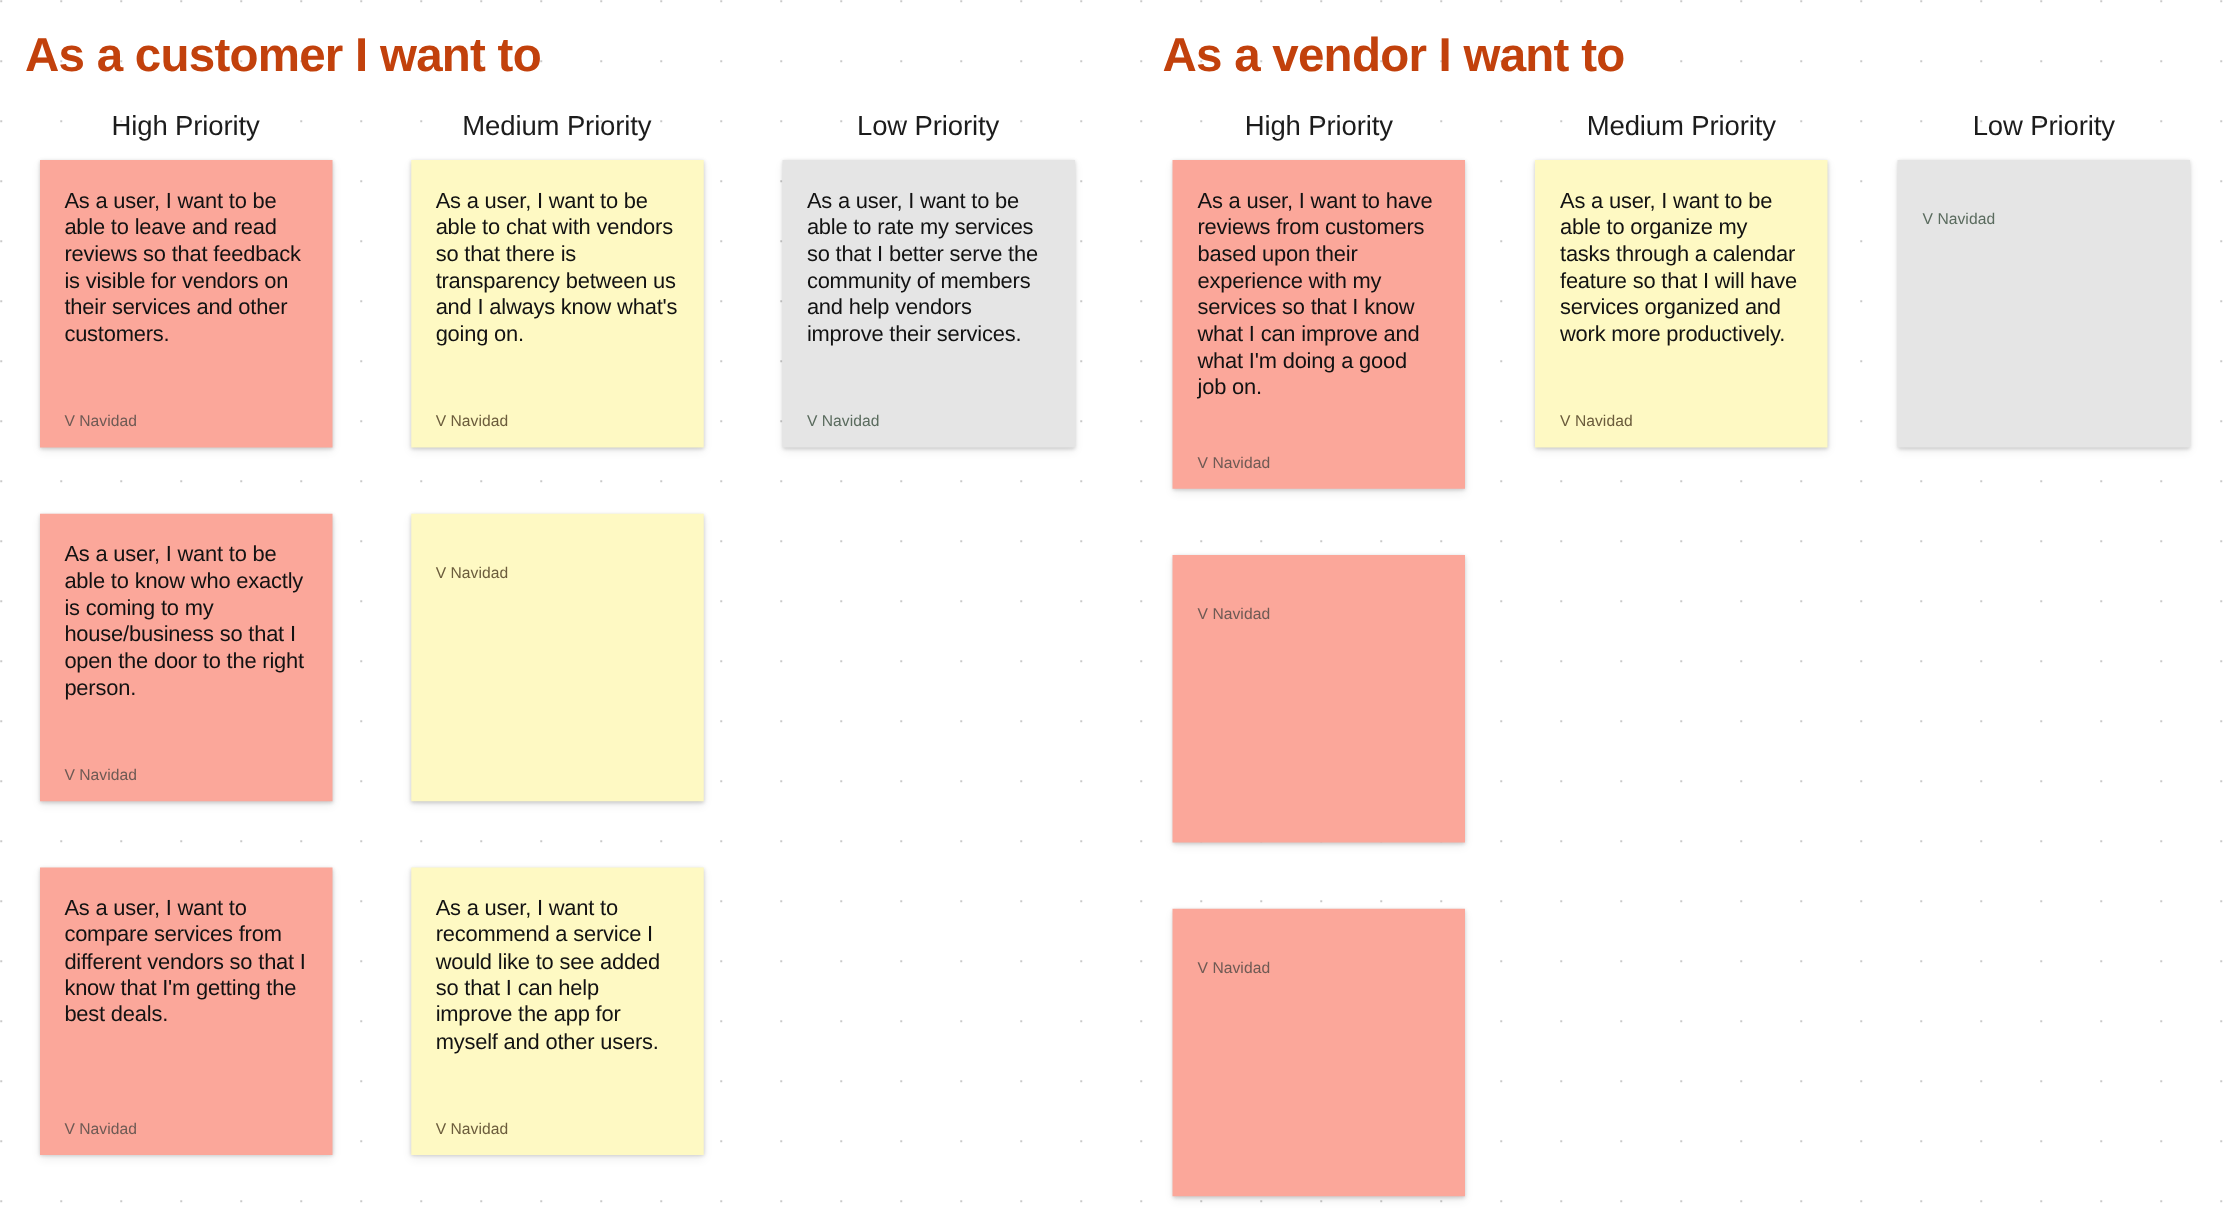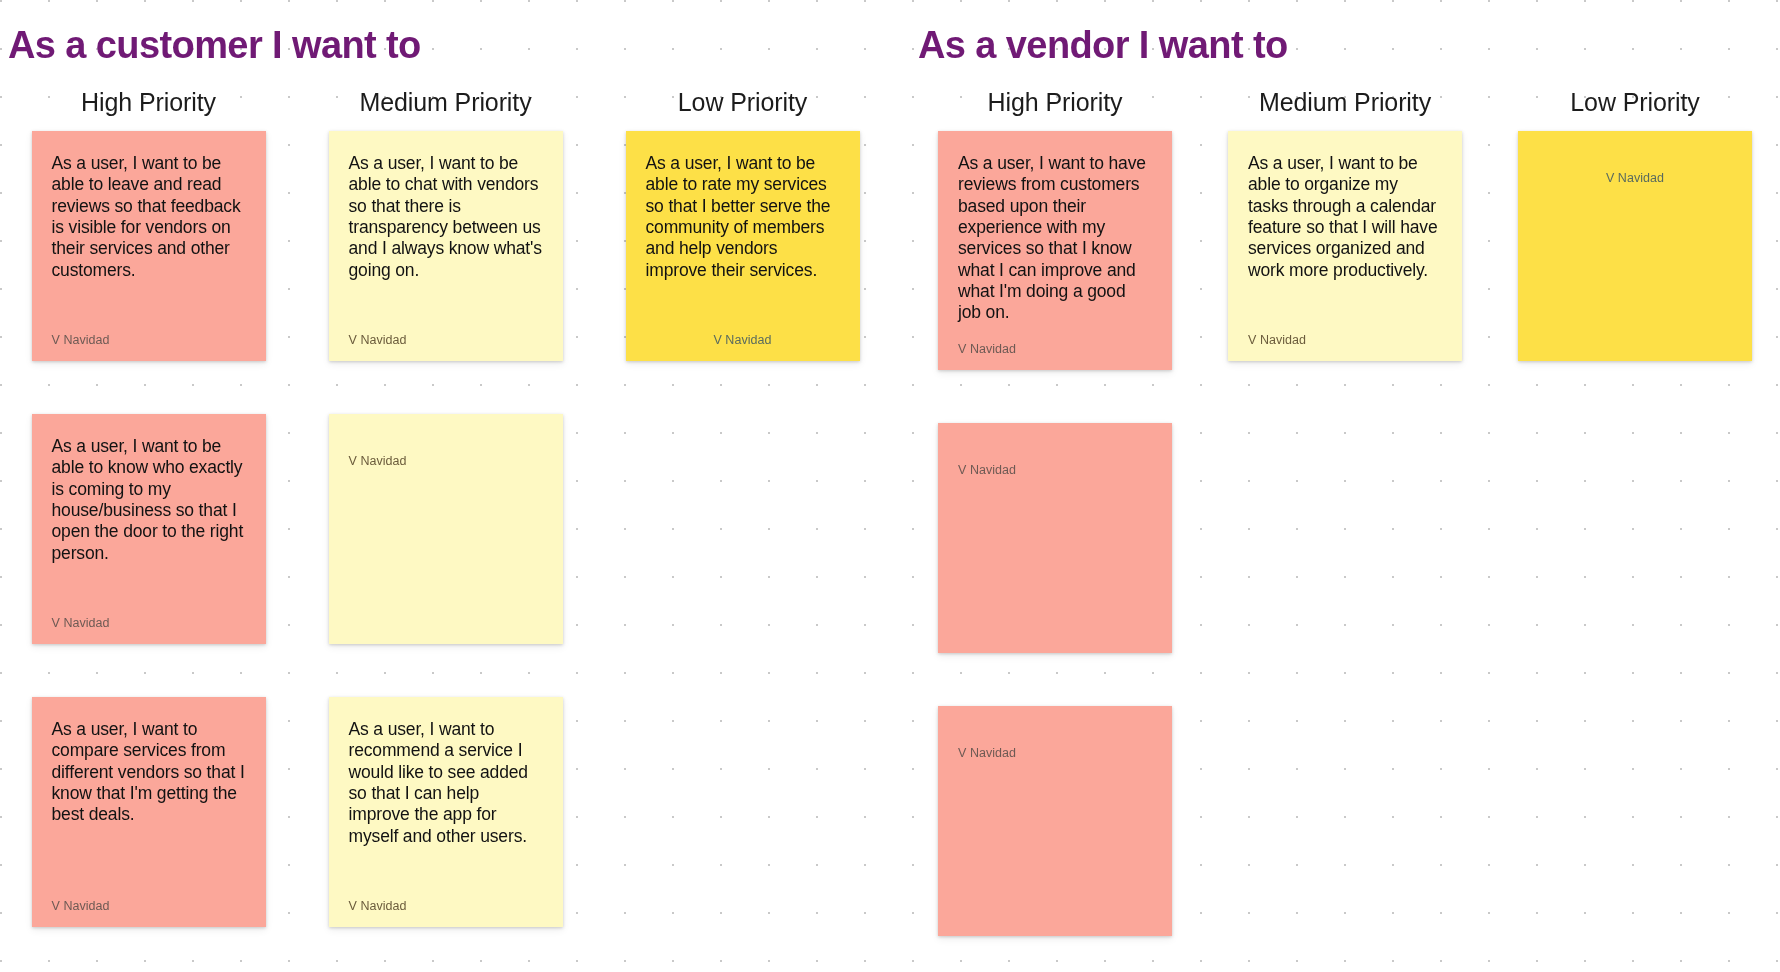--- a/index.html
+++ b/index.html
@@ -30,24 +30,24 @@
   .section {
     position: absolute;
     top: 0;
   }
   .section-customer { left: 0px;  width: 890px; }
   .section-vendor   { left: 910px; width: 870px; }
 
   .section-title {
     position: absolute;
     top: 24px;
-    left: 8px;
+    left: 20px;
     font-size: 38px;
     font-weight: bold;
-    color: #701a75;
+    color: #c2410c;
     letter-spacing: -0.6px;
     white-space: nowrap;
   }
 
   
   .columns {
     position: absolute;
     top: 88px;
     left: 0;
     right: 0;
@@ -60,21 +60,21 @@
     display: flex;
     flex-direction: column;
     align-items: center;
   }
   .section-vendor .column {
     width: 290px;
     flex: 0 0 290px;
   }
 
   .column-header {
-    font-size: 25px;
+    font-size: 22px;
     font-weight: normal;
     color: #1c1c1c;
     margin-bottom: 14px;
     text-align: right;
     letter-spacing: -0.1px;
   }
 
   .notes {
     width: 100%;
     display: flex;
@@ -86,30 +86,31 @@
   
   .note {
     width: 234px;
     min-height: 230px;
     padding: 22px 20px 14px 20px;
     display: flex;
     flex-direction: column;
     justify-content: space-between;
     box-shadow: 0 1px 3px rgba(0,0,0,0.18), 0 3px 8px rgba(0,0,0,0.07);
     position: relative;
+    gap: 24px;
   }
 
   .note.empty {
     visibility: hidden;
     box-shadow: none;
   }
 
   .note-pink   { background-color: #fba79a; }
   .note-orange { background-color: #fef9c3; }
-  .note-green  { background-color: #fde047; align-items: center; }
+  .note-green  { background-color: #e5e5e5; }
 
   .note-text {
     font-size: 17.5px;
     line-height: 1.22;
     color: #121212;
     letter-spacing: -0.15px;
     white-space: pre-wrap;
   }
 
   .note-author {

